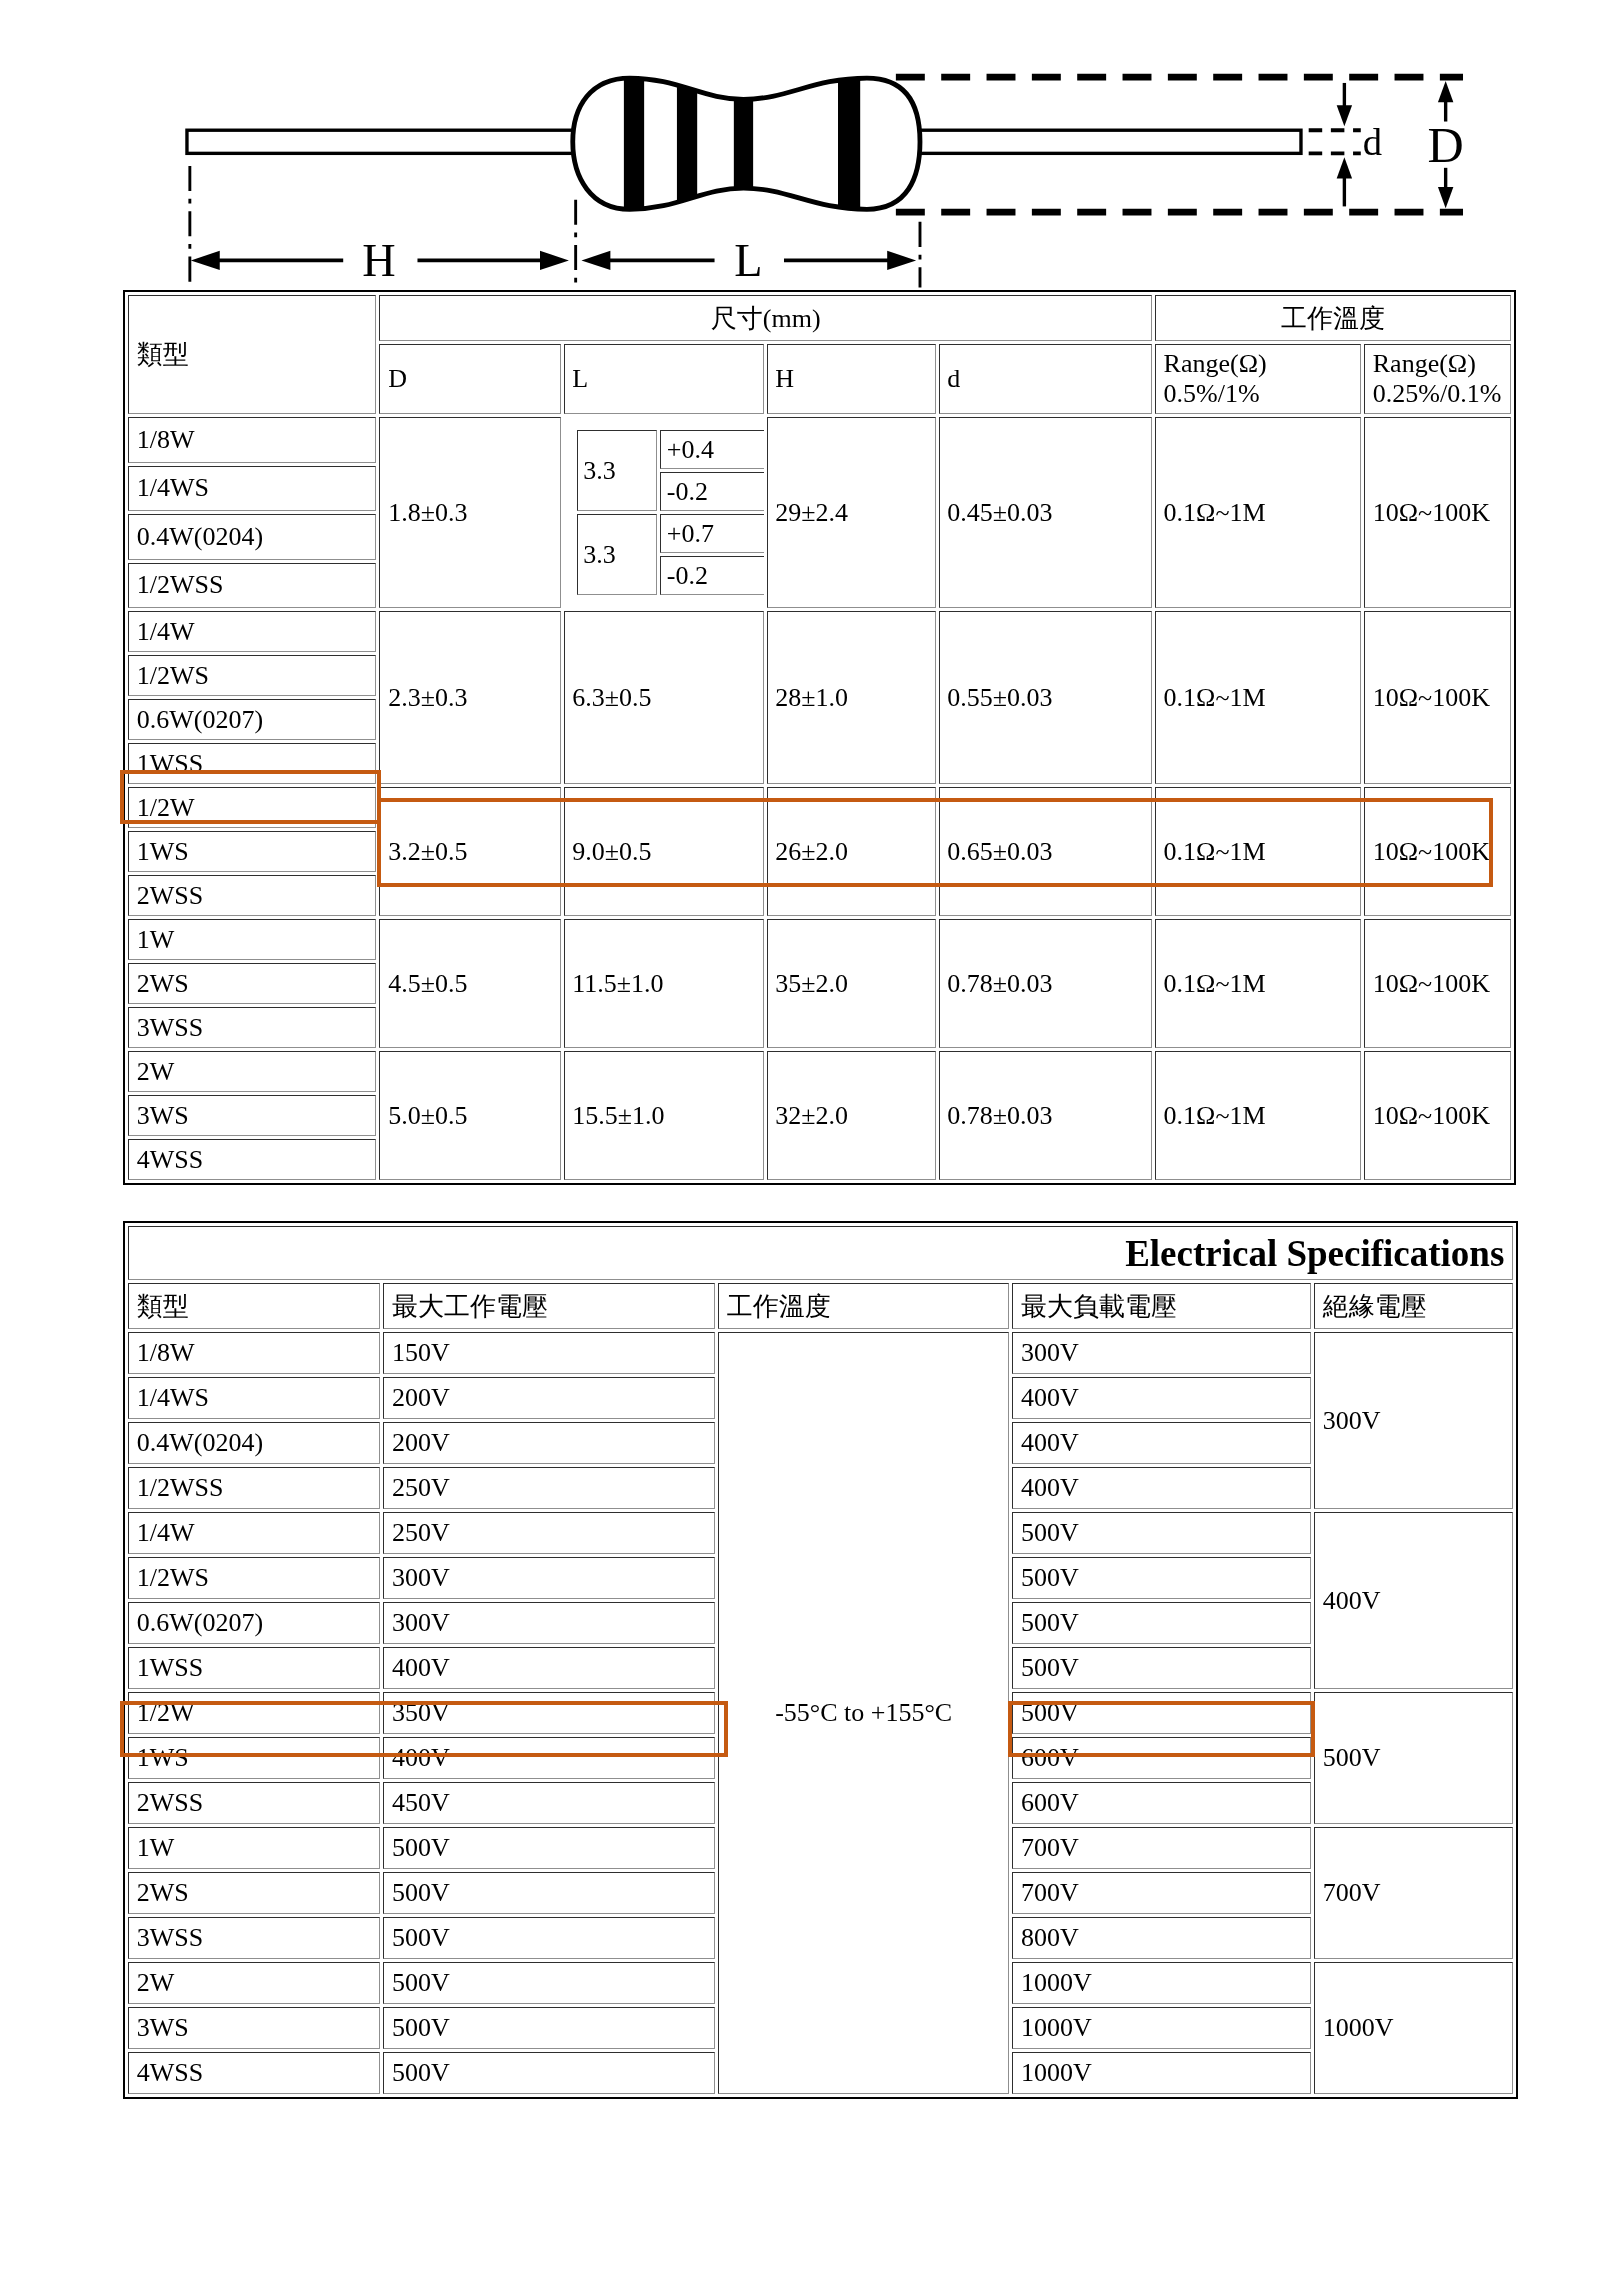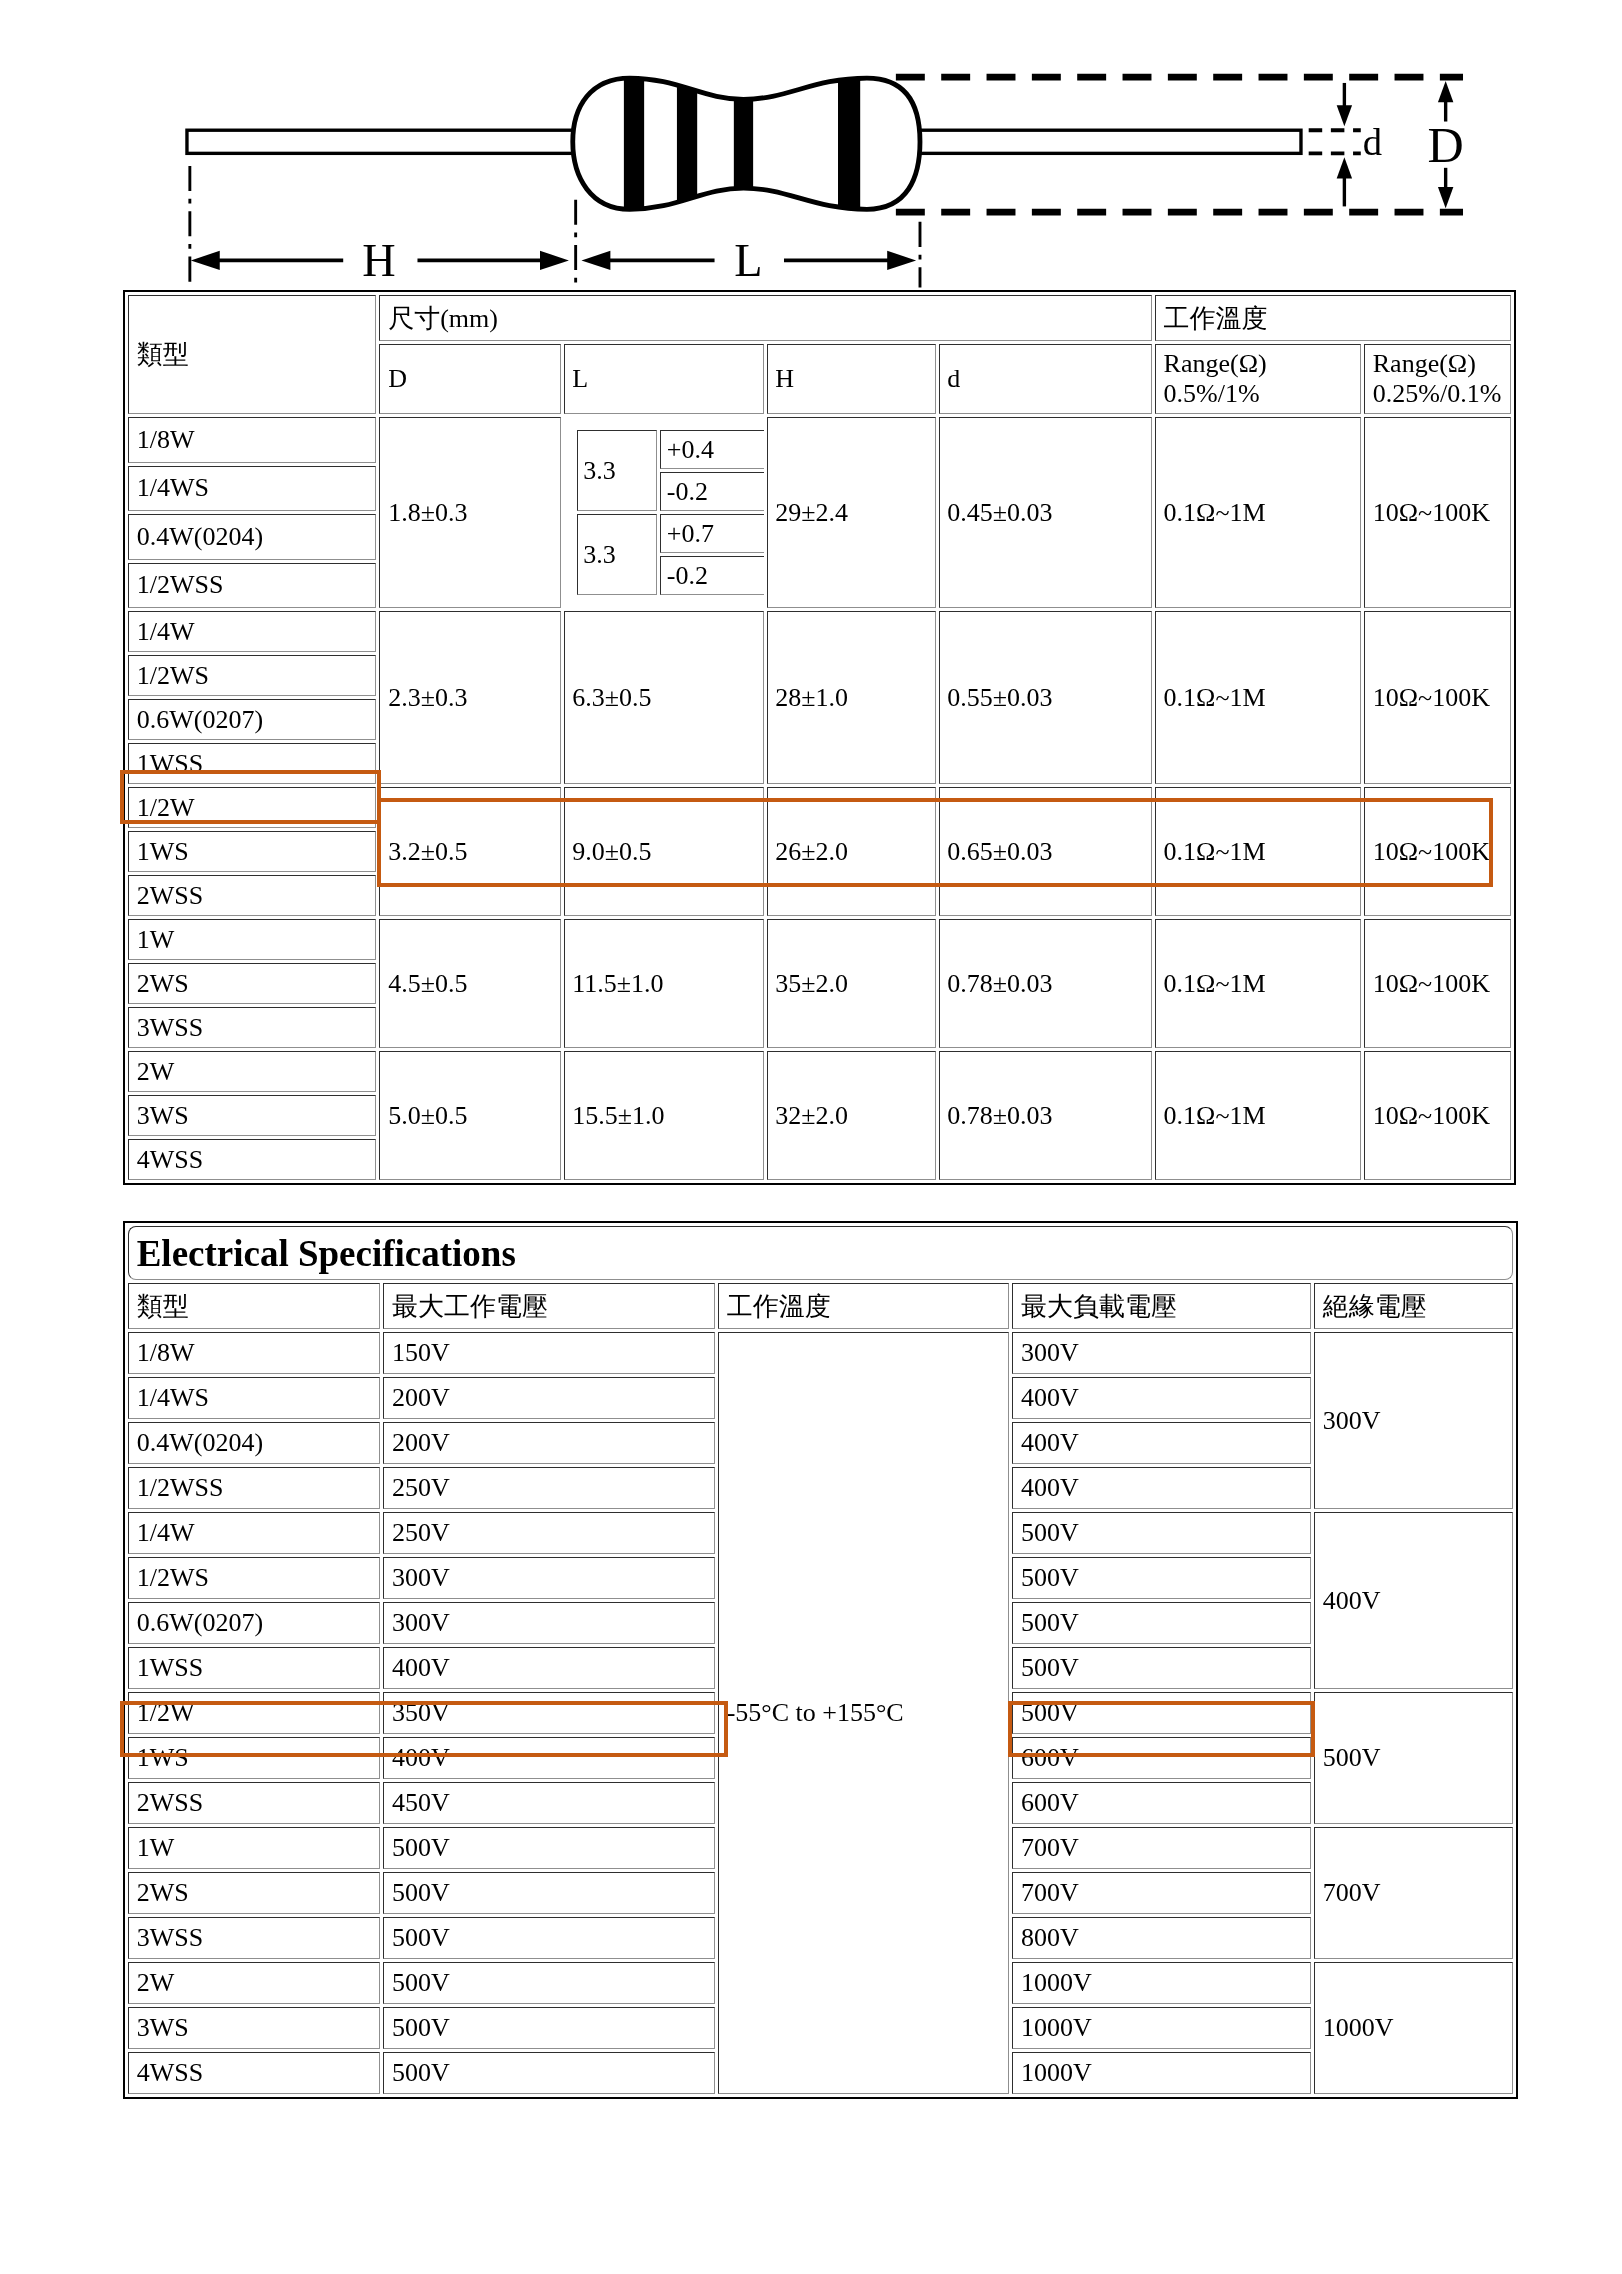--- a/index.html
+++ b/index.html
@@ -6,25 +6,25 @@
   .page{position:relative;width:1622px;height:2275px;background:#fff;overflow:hidden;
         font-family:"Liberation Serif","DejaVu Serif",serif;color:#000;}
   svg text{font-family:"Liberation Serif","DejaVu Serif",serif;fill:#000;}
   table.grid{position:absolute;border-collapse:separate;border-spacing:3.9px;
              border:2.9px solid #000;background:#fff;table-layout:fixed;}
   .grid td{box-sizing:border-box;border:1.9px solid;
            border-color:#2e2e2e #8f8f8f #8f8f8f #2e2e2e;
            padding:1px 7.7px;font-size:26px;text-align:left;vertical-align:middle;
            overflow:hidden;white-space:nowrap;background:#fff;}
   .grid td.nob{border:none;padding:0;background:transparent;vertical-align:middle;}
-  .grid td.ctr{text-align:left;}
+  .grid td.ctr{text-align:center;}
   tr.h1 > td{height:46px;}
   tr.h2 > td{height:70px;}
   tr.dr > td{height:41px;}
-  tr.tt > td{height:54px;font-size:37px;font-weight:bold;text-align:left;border-radius:8px;}
+  tr.tt > td{height:54px;font-size:37px;font-weight:bold;text-align:right;}
   tr.eh > td{height:46px;}
   tr.er > td{height:42px;}
   table.nest{border-collapse:separate;border-spacing:3.9px;table-layout:fixed;width:100%;margin:10px;}
   .nest td{box-sizing:border-box;border:1.9px solid;border-color:#2e2e2e #8f8f8f #8f8f8f #2e2e2e;
            padding:1px 5.8px;font-size:26px;vertical-align:middle;height:39px;background:#fff;}
   .twoline span{display:block;line-height:1.15;}
   .hlbox{position:absolute;border:4.8px solid #C55A11;box-sizing:border-box;background:transparent;pointer-events:none;}
 </style>
 </head>
 <body>

